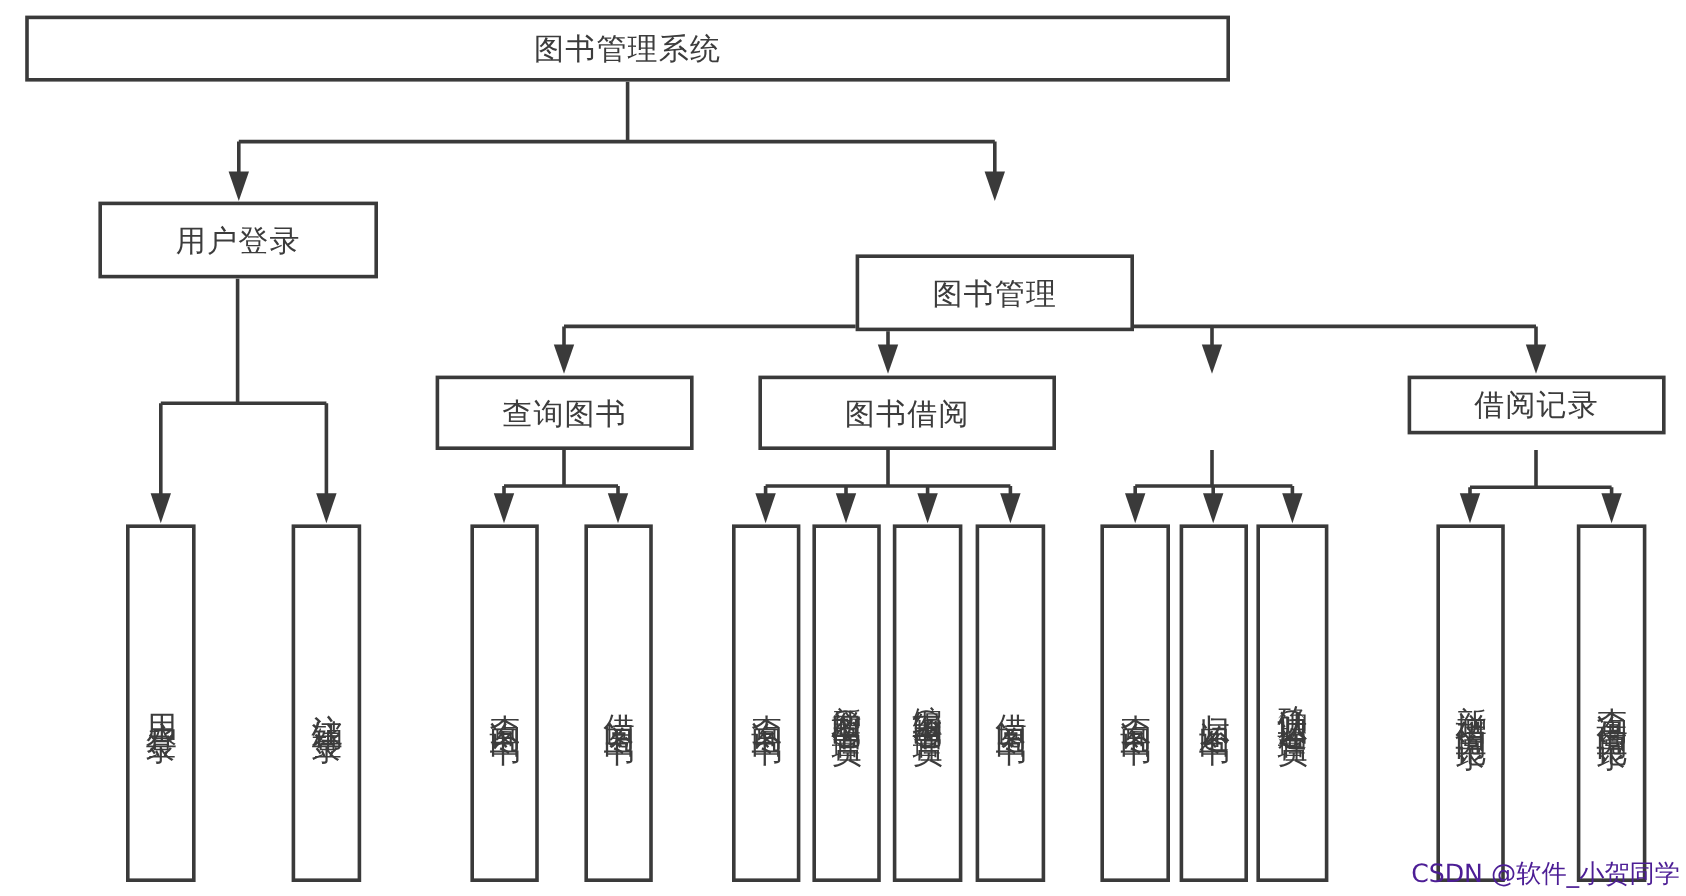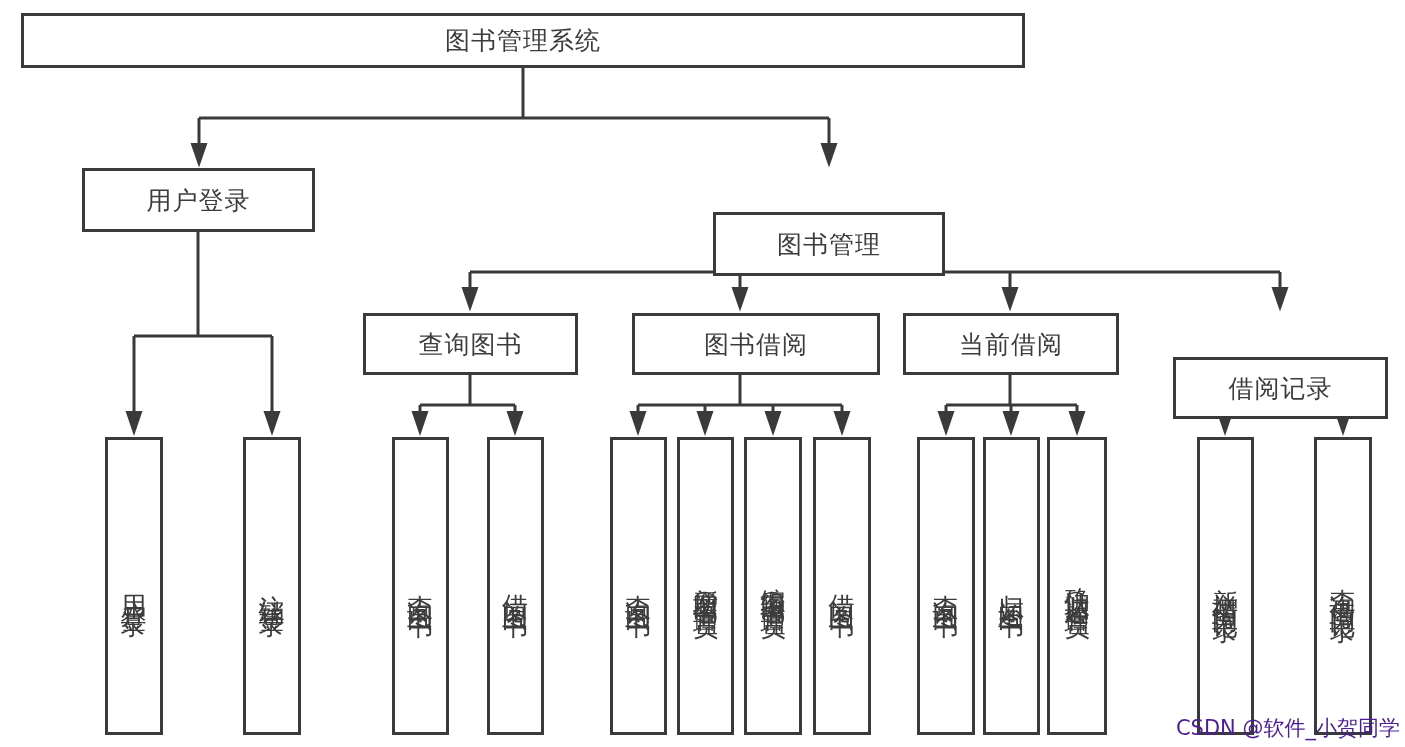--- a/index.html
+++ b/index.html
@@ -47,21 +47,21 @@
   }
   .vbox.long { letter-spacing: 4px; font-size: 25px; }
 
   
   #n-root        { left: 21px;   top: 13px;  width: 1004px; height: 55px; }
   #n-user-login  { left: 82px;   top: 168px; width: 233px;  height: 64px; }
   #n-book-mgmt   { left: 713px;  top: 168px; width: 232px;  height: 64px; margin-top: 44px; }
   #n-new-rec     { left: 363px;  top: 313px; width: 215px;  height: 62px; }
   #n-borrowing   { left: 632px;  top: 313px; width: 248px;  height: 62px; text-align: right; }
   #n-current     { left: 903px;  top: 313px; width: 216px;  height: 62px; }
-  #n-records     { left: 1173px; top: 313px; width: 215px;  height: 62px; margin-top: 44px; }
+  #n-records     { left: 1173px; top: 313px; width: 215px;  height: 49px; }
 
   #l-login       { left: 105px;  top: 437px; width: 58px; height: 298px; }
   #l-logout      { left: 243px;  top: 437px; width: 58px; height: 298px; }
   #l-nb-query    { left: 392px;  top: 437px; width: 57px; height: 298px; }
   #l-nb-borrow   { left: 487px;  top: 437px; width: 57px; height: 298px; }
   #l-bb-query    { left: 610px;  top: 437px; width: 57px; height: 298px; }
   #l-bb-add      { left: 677px;  top: 437px; width: 57px; height: 298px; }
   #l-bb-edit     { left: 744px;  top: 437px; width: 58px; height: 298px; }
   #l-bb-borrow   { left: 813px;  top: 437px; width: 58px; height: 298px; }
   #l-cb-query    { left: 917px;  top: 437px; width: 58px; height: 298px; }
@@ -125,21 +125,20 @@
     </g>
   </svg>
 
   <div class="node hbox" id="n-root">图书管理系统</div>
 
   <div class="node hbox" id="n-user-login">用户登录</div>
   <div class="node hbox" id="n-book-mgmt">图书管理</div>
 
   <div class="node hbox" id="n-new-rec">查询图书</div>
   <div class="node hbox" id="n-borrowing">图书借阅</div>
-  <div class="node hbox" id="n-current">当前借阅</div>
   <div class="node hbox" id="n-records">借阅记录</div>
 
   <div class="node vbox" id="l-login">用户登录</div>
   <div class="node vbox" id="l-logout">注销登录</div>
 
   <div class="node vbox" id="l-nb-query">查询图书</div>
   <div class="node vbox" id="l-nb-borrow">借阅图书</div>
 
   <div class="node vbox" id="l-bb-query">查询图书</div>
   <div class="node vbox long" id="l-bb-add">新增图书（管理员）</div>

